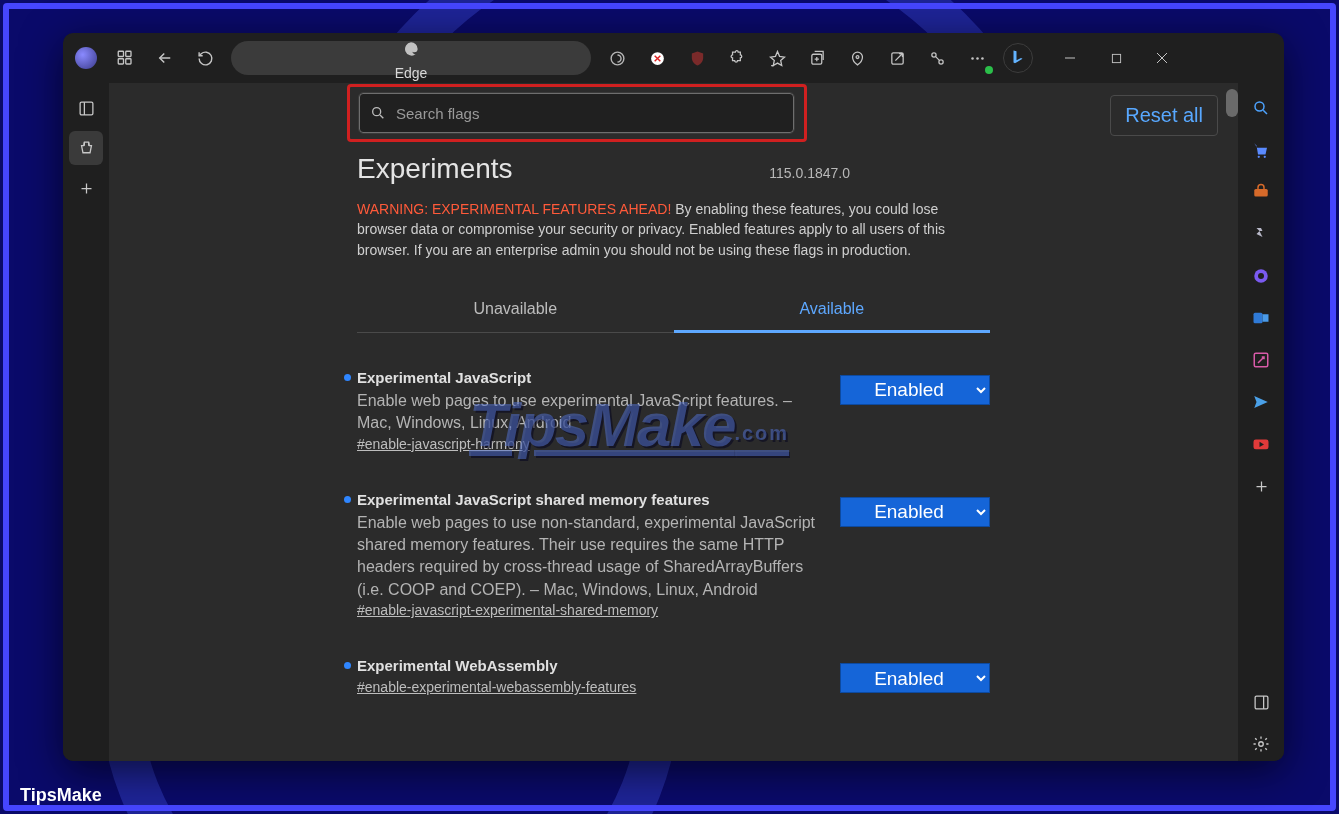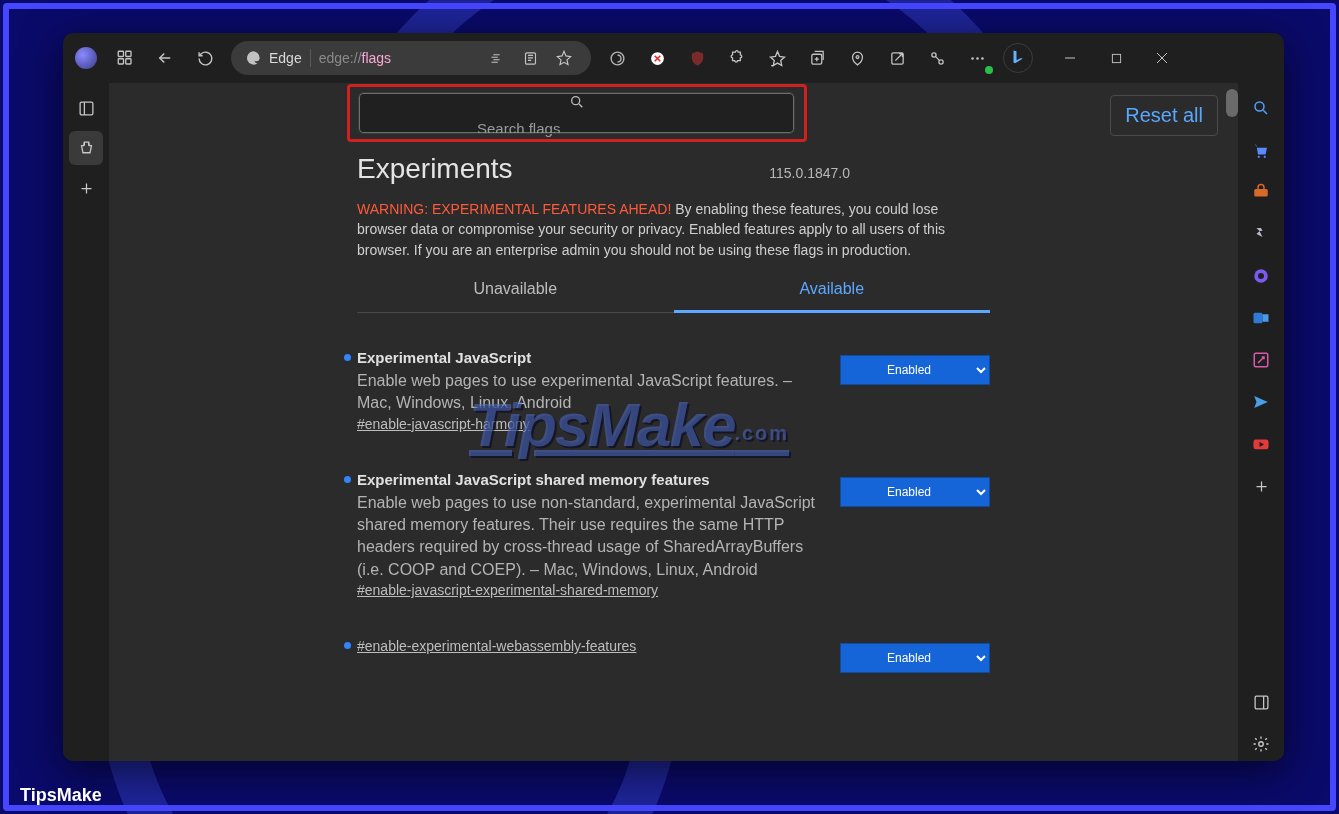--- a/index.html
+++ b/index.html
@@ -68,20 +68,21 @@
   display: flex; align-items: center;
   background: #3b3b3b;
   border-radius: 18px;
   height: 34px;
   padding: 0 14px;
   margin: 0 6px;
   gap: 8px;
   color: #d0d0d0;
   font-size: 14px;
   min-width: 360px;
+  flex-direction: column;
 }
 .url-pill .edge-logo { font-size: 15px; }
 .url-pill .url-label { color: #d8d8d8; }
 .url-pill .sep { width: 1px; height: 18px; background: #5a5a5a; }
 .url-pill .url-dim { color: #8a8a8a; }
 .url-pill .url-bright { color: #f9a8d4; }
 .topbar .spacer { flex: 1; }
 .toolbar-icons { display: flex; align-items: center; }
 .toolbar-icons .icon-btn { width: 40px; }
 .bing-badge {
@@ -167,21 +168,20 @@
   position: absolute;
   left: 250px; top: 10px;
   width: 435px; height: 40px;
   background: #202020;
   border: 1px solid #6e6e6e;
   outline: 1px solid #3a3a3a;
   border-radius: 4px;
   display: flex; align-items: center;
   padding: 0 10px;
   gap: 10px;
-  flex-direction: column;
 }
 .search-wrap input {
   flex: 1; background: transparent; border: 0; outline: 0;
   color: #ddd; font-size: 15px;
 }
 .search-wrap input::placeholder { color: #9a9a9a; }
 .search-wrap .mag { color: #bbb; font-size: 16px; }
 .reset-btn {
   position: absolute;
   right: 20px; top: 12px;
@@ -198,21 +198,21 @@
   padding: 0 248px 40px 248px;
   color: #cfcfcf;
 }
 .title-row { display: flex; align-items: baseline; gap: 0; }
 .title-row h1 {
   color: #e4e4e4; font-size: 28px; font-weight: 400;
   margin: 10px 0 14px 0;
   flex: 0 0 auto;
 }
 .version { color: #b8b8b8; font-size: 14px; margin-left: auto; margin-right: 140px; }
-.warning { color: #cfcfcf; font-size: 14px; line-height: 1.45; margin-bottom: 8px; }
+.warning { color: #cfcfcf; font-size: 14px; line-height: 1.45; margin-bottom: 28px; }
 .warning .warn-red { color: #ff5a3a; }
 
 .tabs {
   display: flex;
   border-bottom: 1px solid #4a4a4a;
   margin-bottom: 22px;
 }
 .tab {
   flex: 1;
   text-align: center;
@@ -250,21 +250,21 @@
 }
 .flag-select {
   position: absolute;
   right: 0; top: 20px;
   width: 150px;
 }
 .flag-select select {
   width: 100%; height: 30px;
   background: #1565d8; color: #fff;
   border: 1px solid #0d4aa0;
-  font-size: 12px;
+  font-size: 19px;
   text-align: center;
   cursor: pointer;
 }
 
 
 .scroll-thumb {
   position: absolute; right: 0; top: 6px;
   width: 12px; height: 28px;
   background: #6a6a6a;
   border-radius: 6px;
@@ -564,21 +564,21 @@
         </p>
 
         <div class="tabs">
           <div class="tab">Unavailable</div>
           <div class="tab active">Available</div>
         </div>
 
         <div id="flag-list">
             <div class="flag-item"><span class="dot"></span><div class="f-title">Experimental JavaScript</div><div class="f-desc">Enable web pages to use experimental JavaScript features. – Mac, Windows, Linux, Android</div><a class="f-id">#enable-javascript-harmony</a><div class="flag-select"><select><option>Enabled</option></select></div></div>
             <div class="flag-item"><span class="dot"></span><div class="f-title">Experimental JavaScript shared memory features</div><div class="f-desc">Enable web pages to use non-standard, experimental JavaScript shared memory features. Their use requires the same HTTP headers required by cross-thread usage of SharedArrayBuffers (i.e. COOP and COEP). – Mac, Windows, Linux, Android</div><a class="f-id">#enable-javascript-experimental-shared-memory</a><div class="flag-select"><select><option>Enabled</option></select></div></div>
-            <div class="flag-item"><span class="dot"></span><a class="f-id">#enable-experimental-webassembly-features</a><div class="flag-select"><select><option>Enabled</option></select></div></div>
+            <div class="flag-item"><span class="dot"></span><div class="f-title">Experimental WebAssembly</div><a class="f-id">#enable-experimental-webassembly-features</a><div class="flag-select"><select><option>Enabled</option></select></div></div>
             <div class="flag-item"></div>
           </div>
       </div>
 
       <div class="scroll-thumb"></div>
     </div>
 
     <div class="watermark">
       <span>TipsMake</span><span class="wm-com">.com</span>
     </div>

